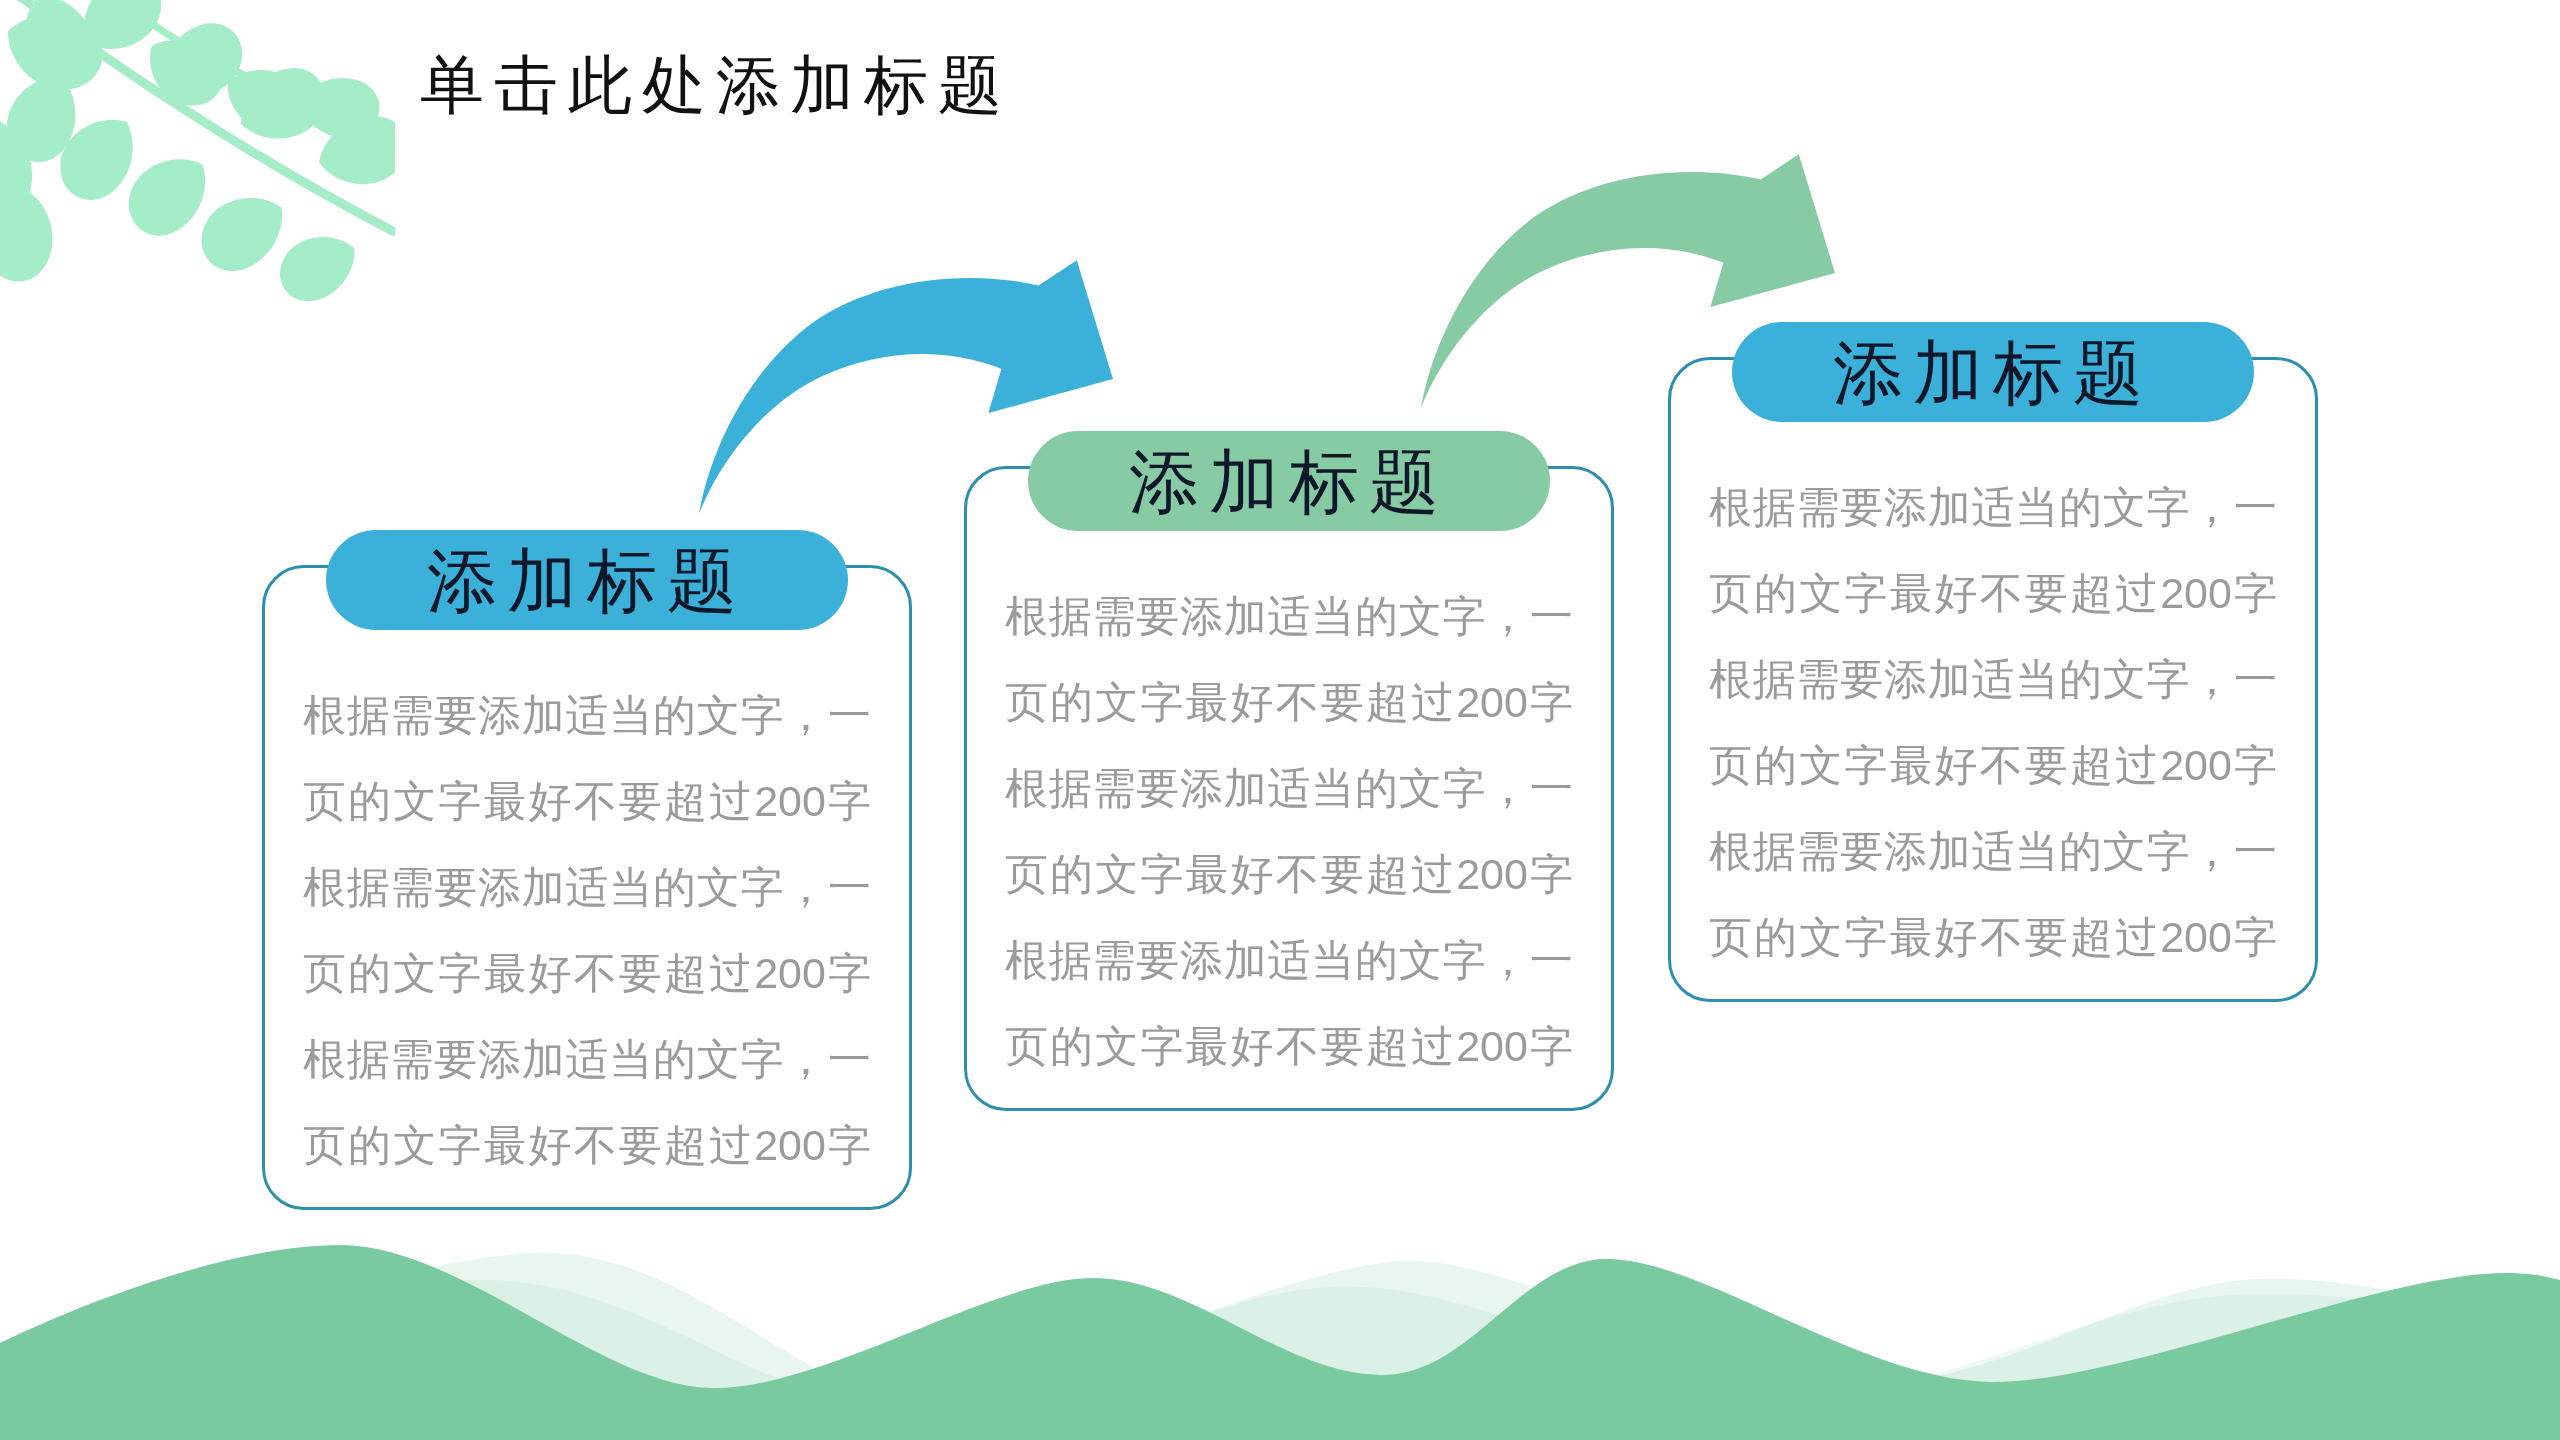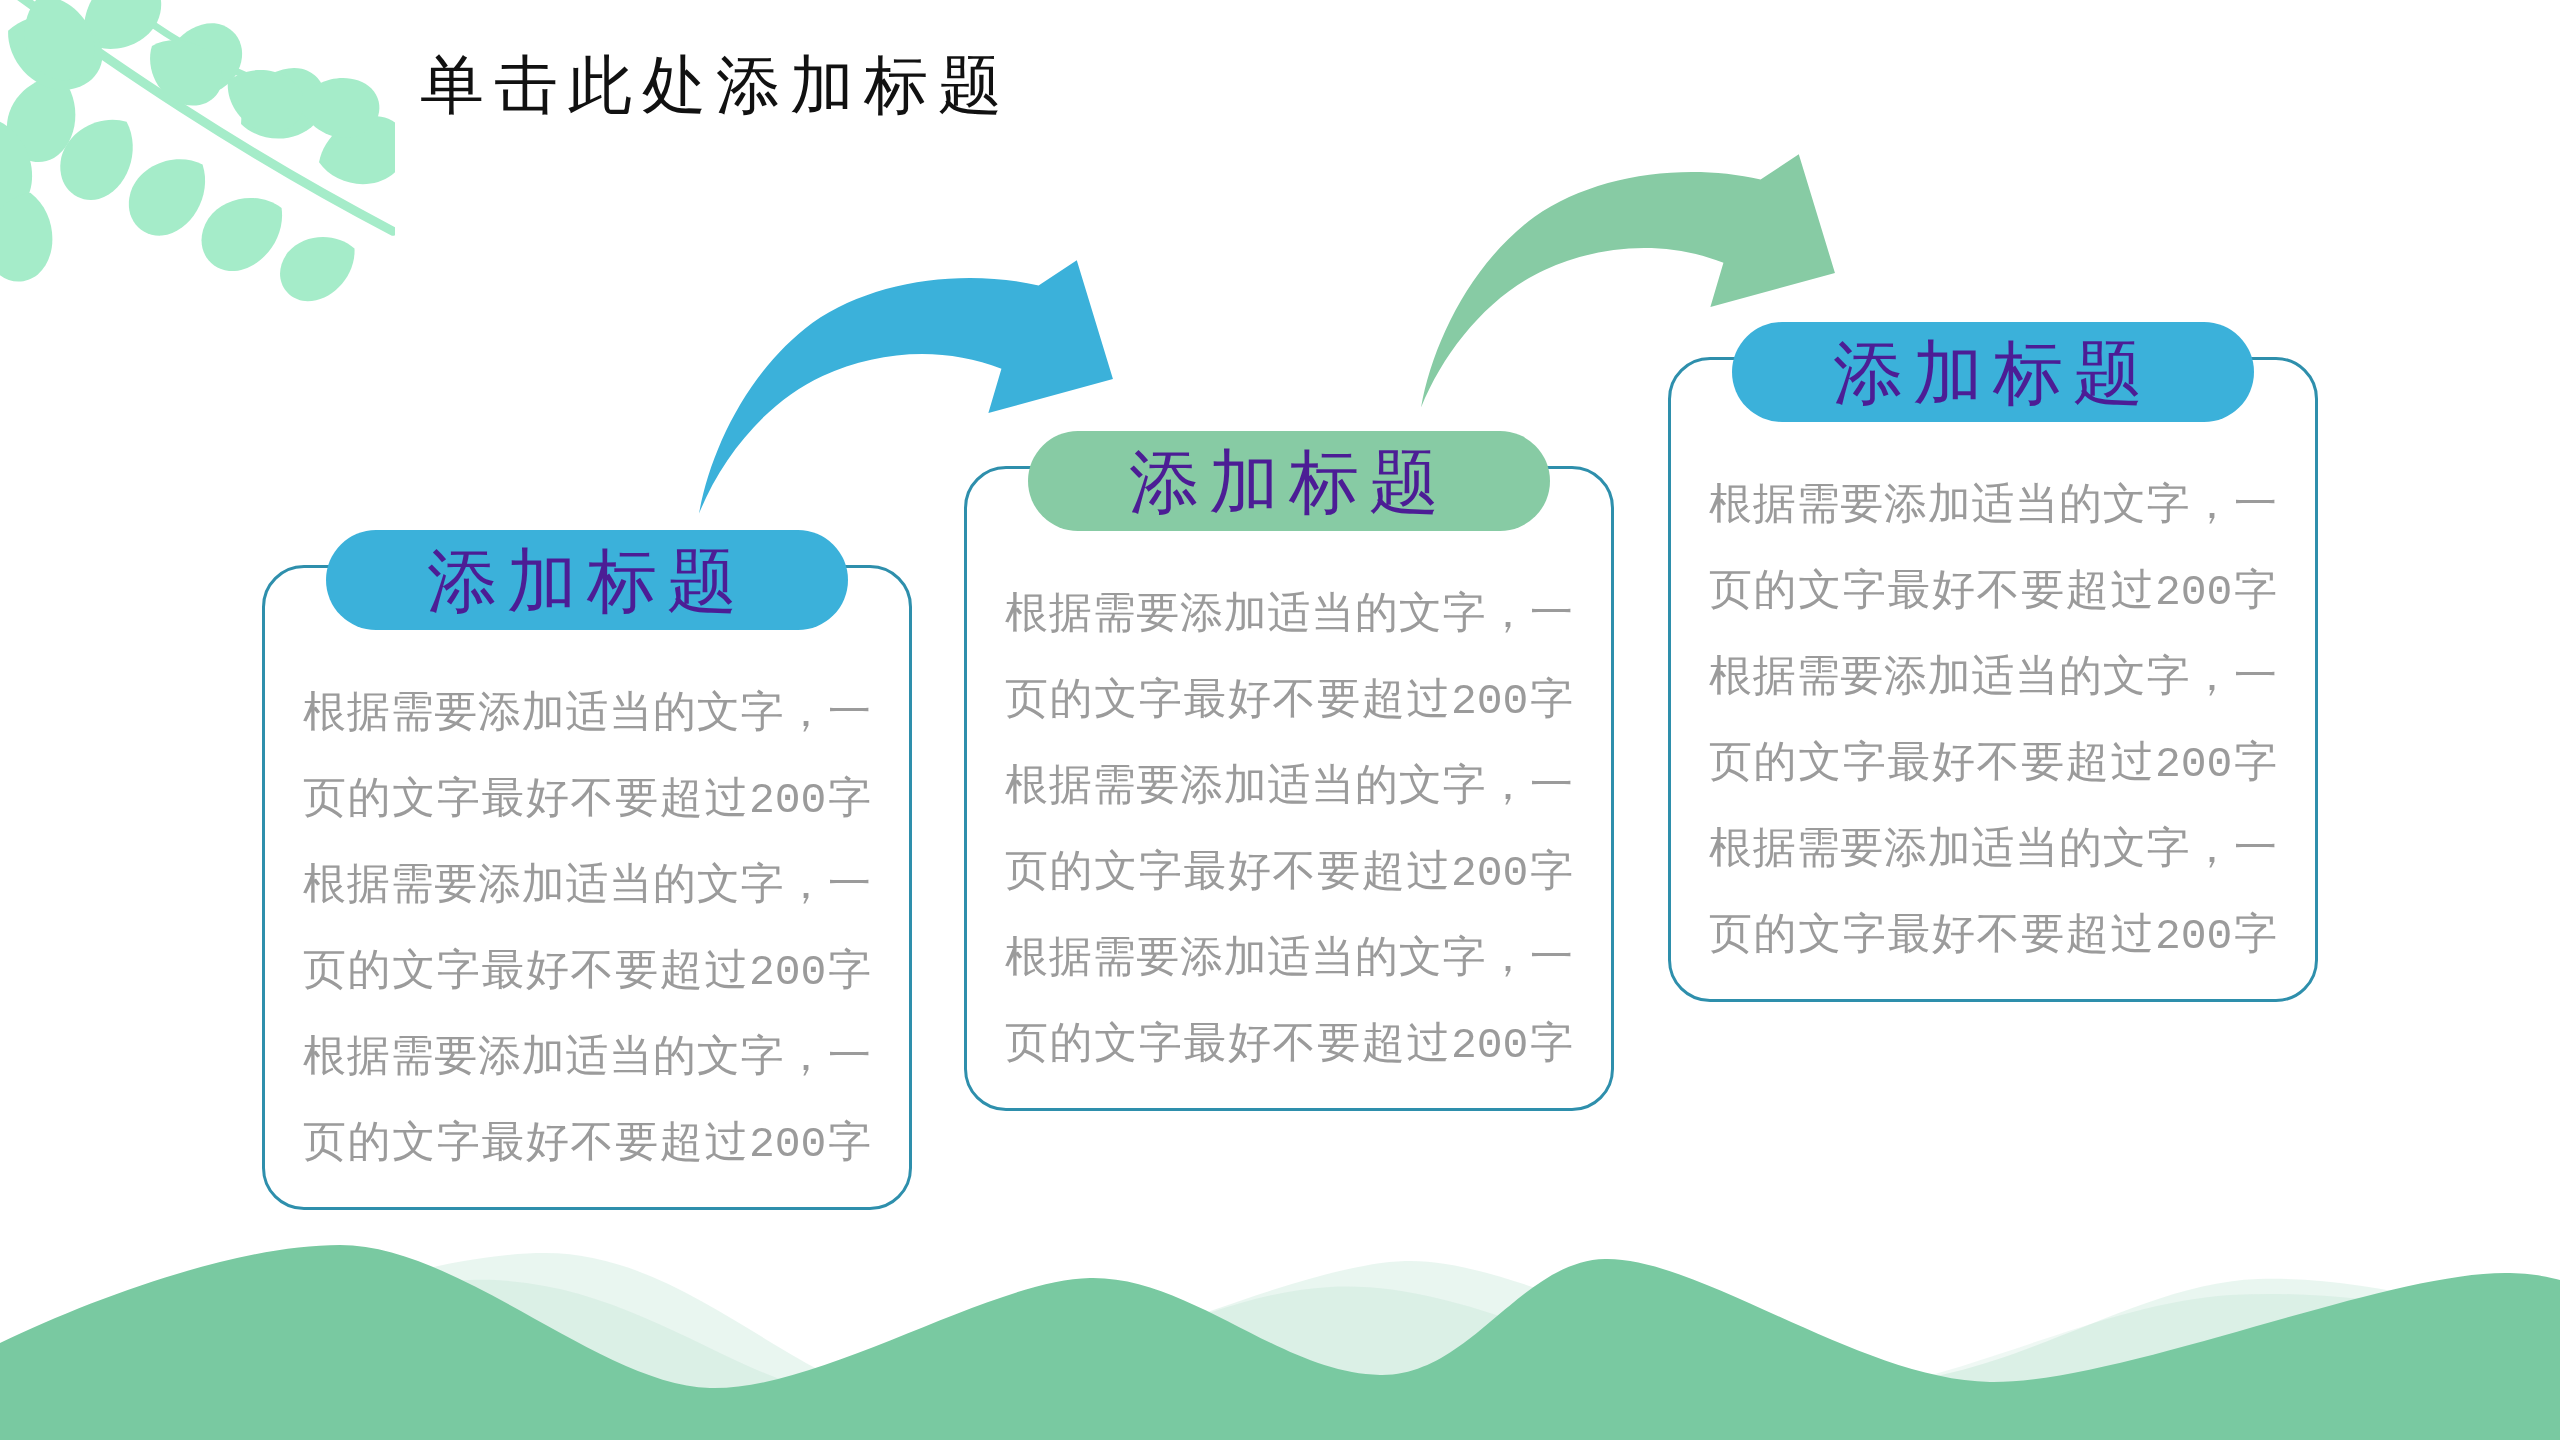--- a/index.html
+++ b/index.html
@@ -40,33 +40,33 @@
     border:3px solid var(--card-border);
     border-radius:42px;
   }
   .card-1{left:262px;top:565px;}
   .card-2{left:964px;top:466px;}
   .card-3{left:1668px;top:357px;}
 
   .pill{
     position:absolute;top:-38px;left:50%;transform:translateX(-50%);
     width:522px;height:100px;border-radius:52px;
-    color:#4c1d95;font-size:70px;letter-spacing:10px;
+    color:#0f172a;font-size:70px;letter-spacing:10px;
     text-align:center;line-height:102px;white-space:nowrap;
   }
   .pill-blue{background:var(--blue);}
   .pill-green{background:var(--green);}
 
   .card-body{
     position:absolute;left:38px;right:38px;top:104px;
     color:var(--body-text);font-size:43px;
   }
   .body-line{
     line-height:86px;height:86px;white-space:nowrap;
-    text-align:justify;text-align-last:justify;text-justify:inter-character;font-family:Liberation Mono, monospace;
+    text-align:justify;text-align-last:justify;text-justify:inter-character;
   }
 
   
   .wave-svg{position:absolute;left:0;bottom:0;width:2560px;height:215px;}
   .wave-main{fill:var(--wave);}
   .wave-light-1{fill:var(--wave);opacity:0.16;}
   .wave-light-2{fill:var(--wave);opacity:0.12;}
 </style>
 </head>
 <body>

